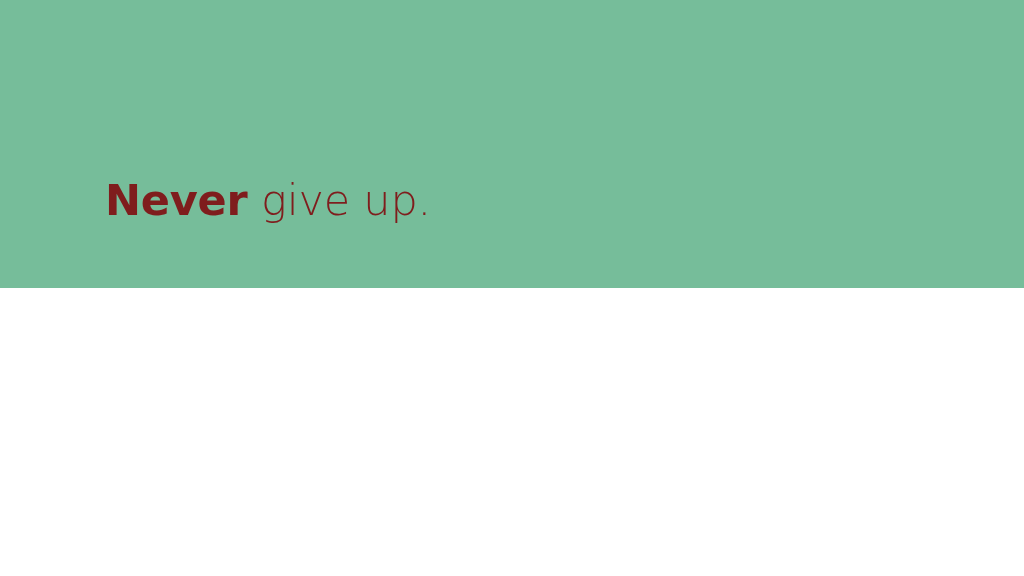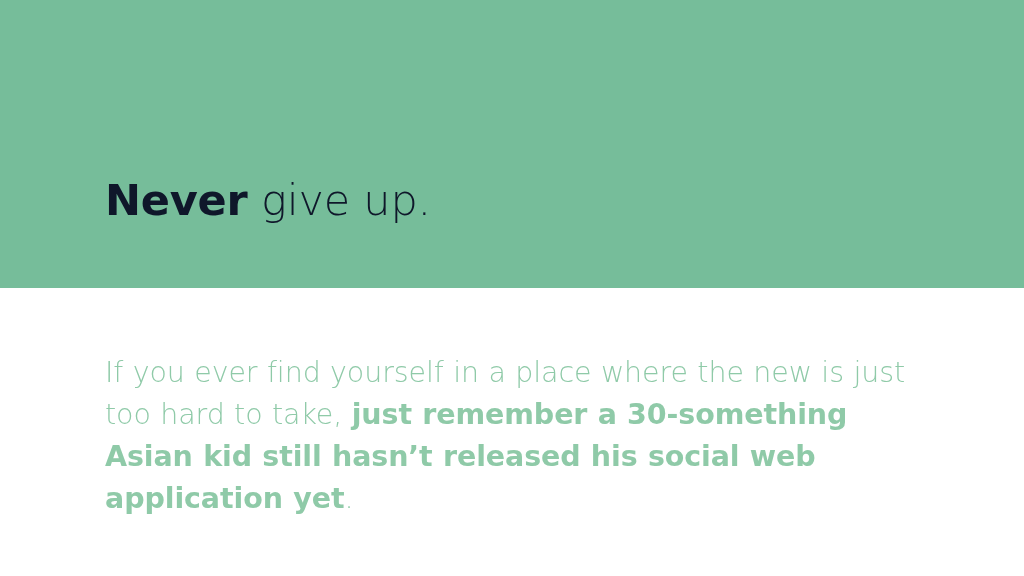--- a/index.html
+++ b/index.html
@@ -34,21 +34,21 @@
   .slide-title {
     position: absolute;
     left: 105px;
     top: 174px;
     margin: 0;
     font-family: "DejaVu Sans", "Liberation Sans", sans-serif;
     font-size: 43px;
     line-height: 52px;
     letter-spacing: -0.2px;
     white-space: nowrap;
-    color: #0f172a;
+    color: #7f1d1d;
     font-weight: 300;
   }
   .slide-title .t-strong {
     font-weight: 700;
   }
   .slide-title .t-light {
     font-weight: 300;
   }
 
   
@@ -78,17 +78,14 @@
 </style>
 </head>
 <body>
 
 <div class="slide">
 
   <div class="header-band">
     <h1 class="slide-title"><span class="t-strong">Never</span><span class="t-light"> give up.</span></h1>
   </div>
 
-  <div class="body-area">
-    <p class="body-paragraph"><span class="b-light">If you ever find yourself in a place where the new is just too hard to take, </span><span class="b-strong">just remember a 30-something Asian kid still hasn’t released his social web application yet</span><span class="b-light">.</span></p>
-  </div>
 
 </div>
 
 </body></html>

